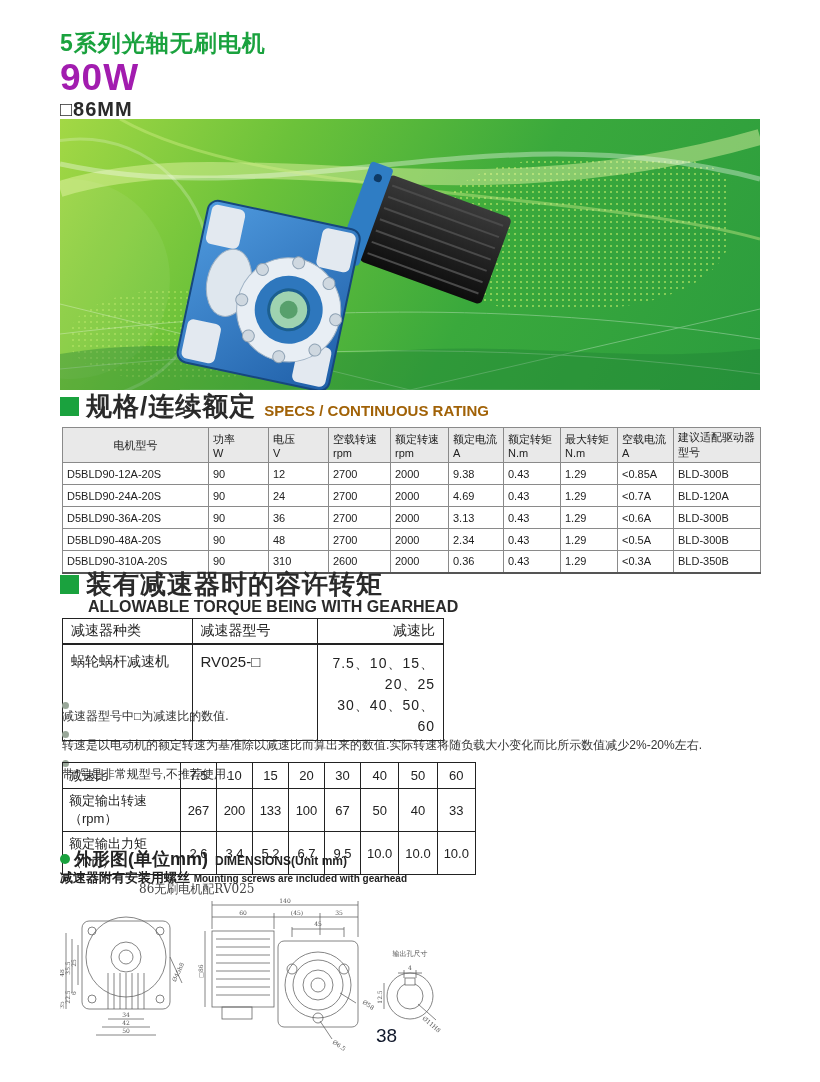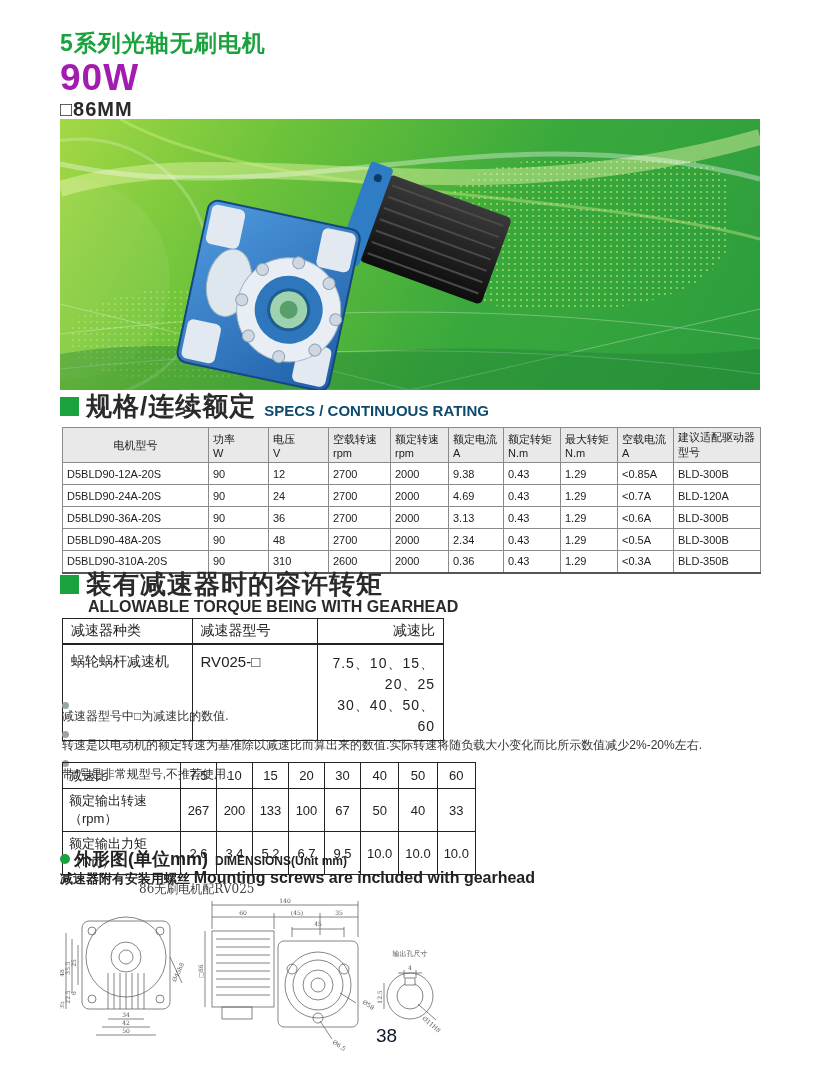--- a/index.html
+++ b/index.html
@@ -19,21 +19,21 @@
   .dots { position:absolute; background-image:radial-gradient(#c8ef6a 1px, transparent 1.3px);
           background-size:6px 6px; opacity:.55; }
   .dots.map-right { left:380px; top:40px; width:290px; height:150px; border-radius:40% 20% 50% 30%; }
   .dots.map-left  { left:10px;  top:170px; width:220px; height:90px; border-radius:50% 30% 40% 40%; opacity:.4; }
   .banner svg { position:absolute; left:0; top:0; }
 
   
   .sec-title { position:absolute; left:60px; display:flex; align-items:flex-end; }
   .green-square { width:19px; height:19px; background:#1aa23e; display:inline-block; margin-right:7px; margin-bottom:3px; }
   .sec-cn { font-size:26px; font-weight:bold; color:#2a2a2a; line-height:1; letter-spacing:1px; }
-  .sec-en { font-size:15px; font-weight:bold; color:#0c4a6e; margin-left:8px; margin-bottom:0; }
+  .sec-en { font-size:15px; font-weight:bold; color:#a16207; margin-left:8px; margin-bottom:0; }
   .sec-en-sub { position:absolute; left:88px; font-size:16px; font-weight:bold; color:#2a2a2a; }
 
   
   table { border-collapse:collapse; }
   .spec-table { position:absolute; left:62px; top:427px; width:698px; table-layout:fixed;
                 font-size:11px; border:1px solid #8a8a8a; border-bottom:2px solid #555; }
   .spec-table th, .spec-table td { border:1px solid #8a8a8a; padding:2px 4px; text-align:left; font-weight:normal; }
   .spec-table thead th { background:#e9e9e9; height:33px; vertical-align:middle; }
   .spec-table tbody td { height:22px; }
   .spec-table .center { text-align:center; }
@@ -60,21 +60,21 @@
   .ratio-table th, .ratio-table td { border:1px solid #222; padding:3px 6px; font-weight:normal; height:26px; }
   .ratio-table th { text-align:left; width:118px; }
   .ratio-table td { text-align:center; min-width:36px; }
 
   
   .dim-head { position:absolute; left:60px; top:847px; display:flex; align-items:center; }
   .green-dot { width:10px; height:10px; border-radius:50%; background:#1aa23e; margin-right:4px; }
   .dim-cn { font-size:18px; font-weight:bold; }
   .dim-en { font-size:12px; font-weight:bold; margin-left:7px; margin-top:3px; }
   .dim-note { position:absolute; left:60px; top:869px; font-size:13px; font-weight:bold; }
-  .dim-note .en { font-size:16px; }
+  .dim-note .en { font-size:10px; }
   .drawing-label { position:absolute; left:139px; top:881px; font-family:"DejaVu Serif", serif; font-size:12px; color:#444; }
   .drawing-svg { position:absolute; left:60px; top:893px; }
   .cad { font-family:"DejaVu Serif", serif; fill:#555; }
   .page-number { position:absolute; left:376px; top:1025px; font-size:19px; color:#0f172a; }
 </style>
 </head>
 <body>
 
 <div class="page">
 

